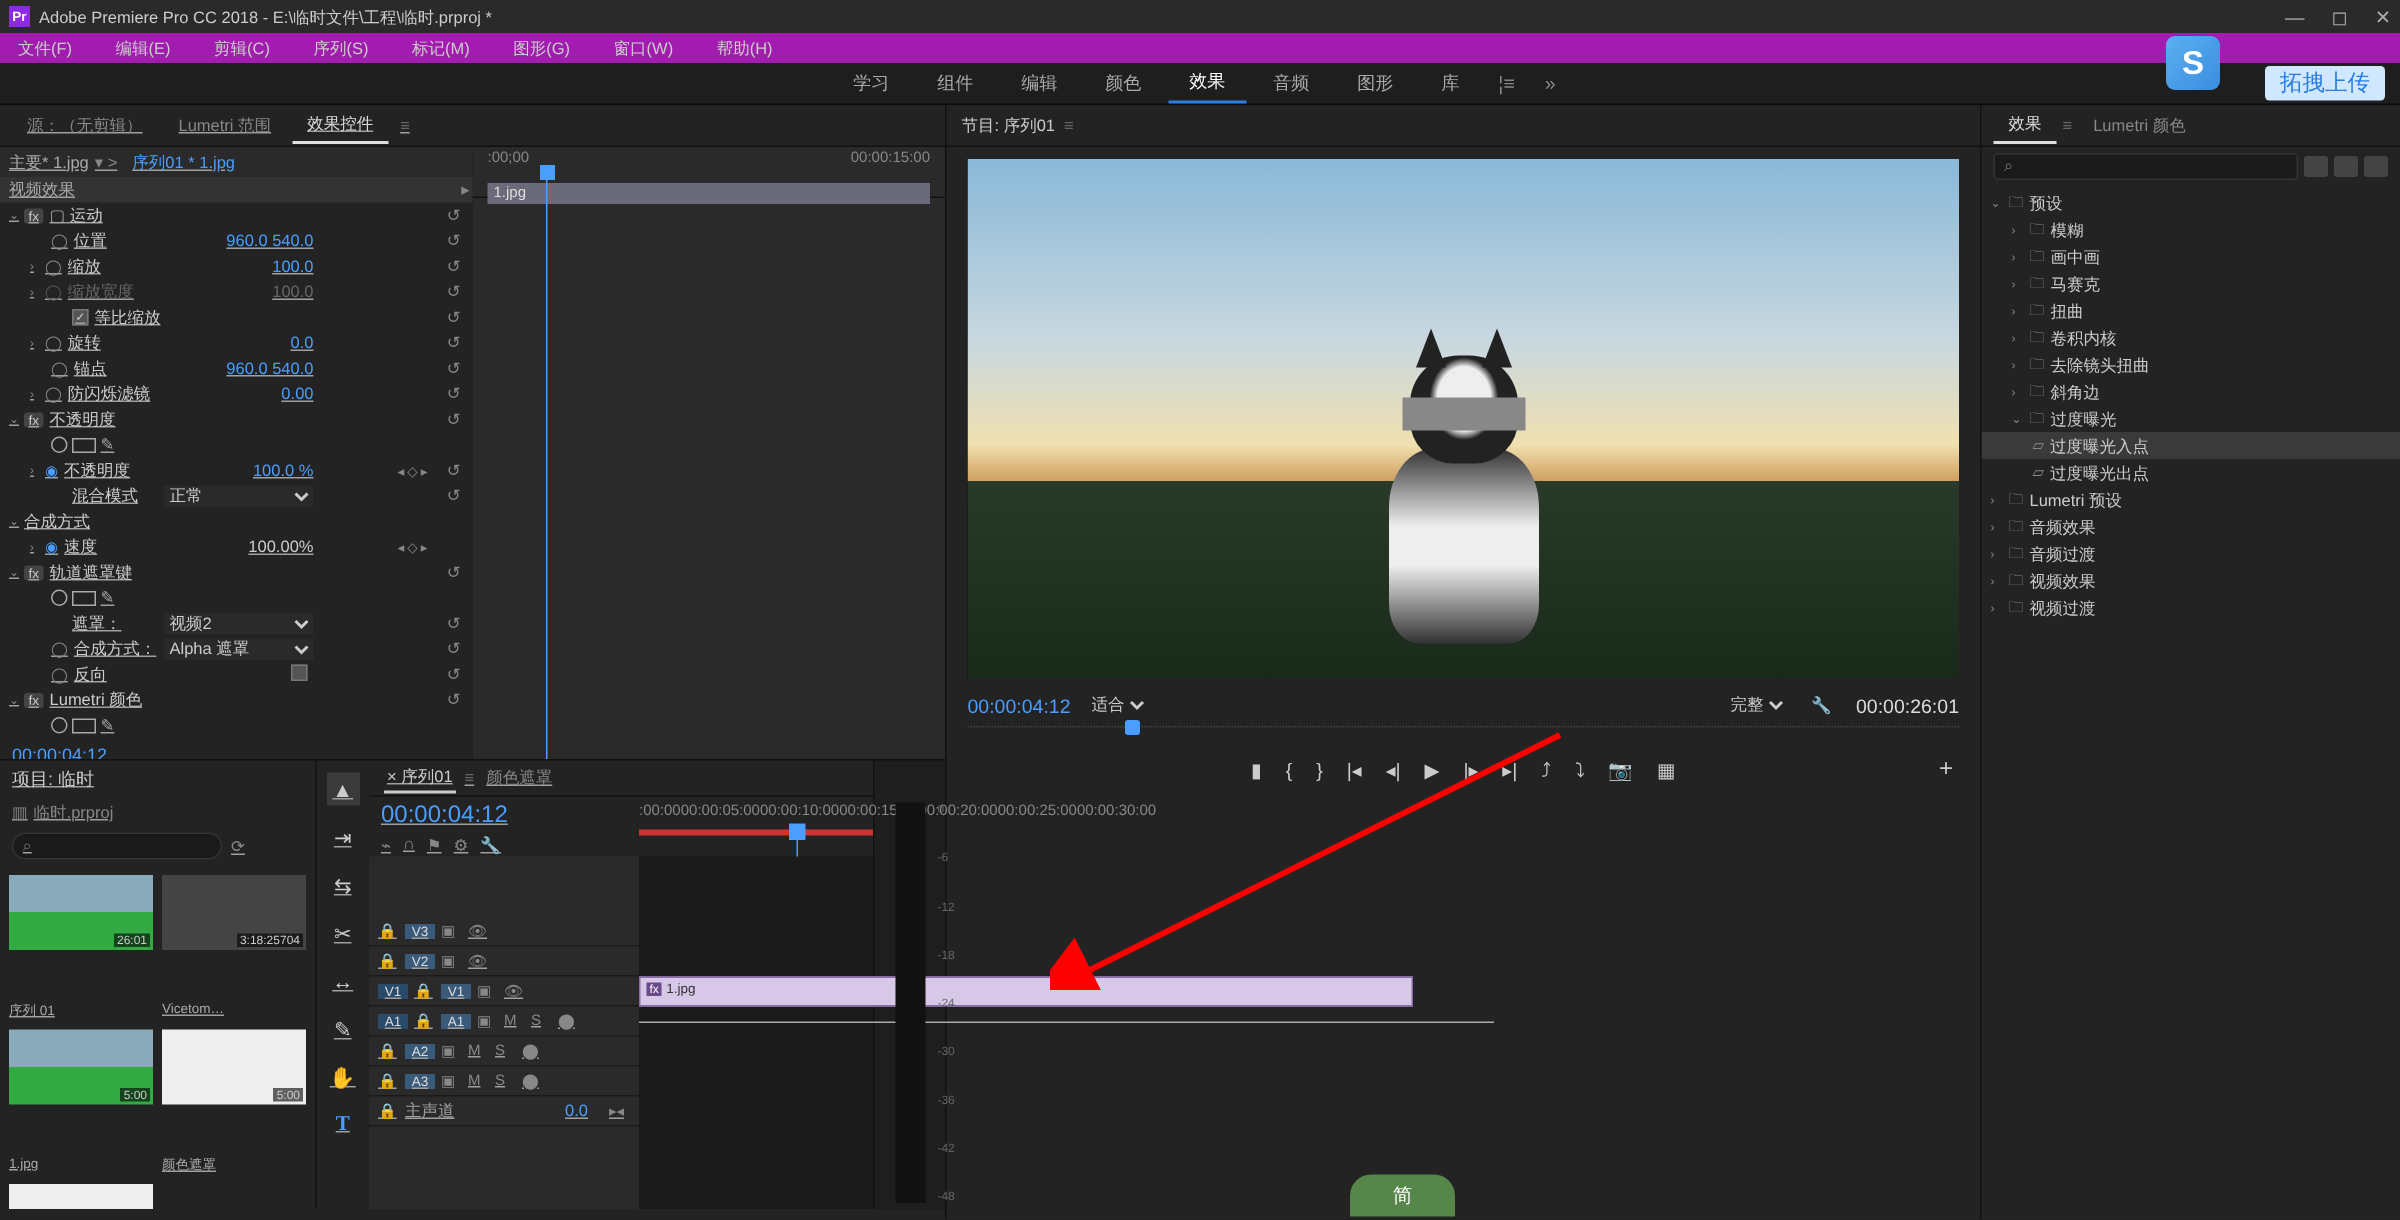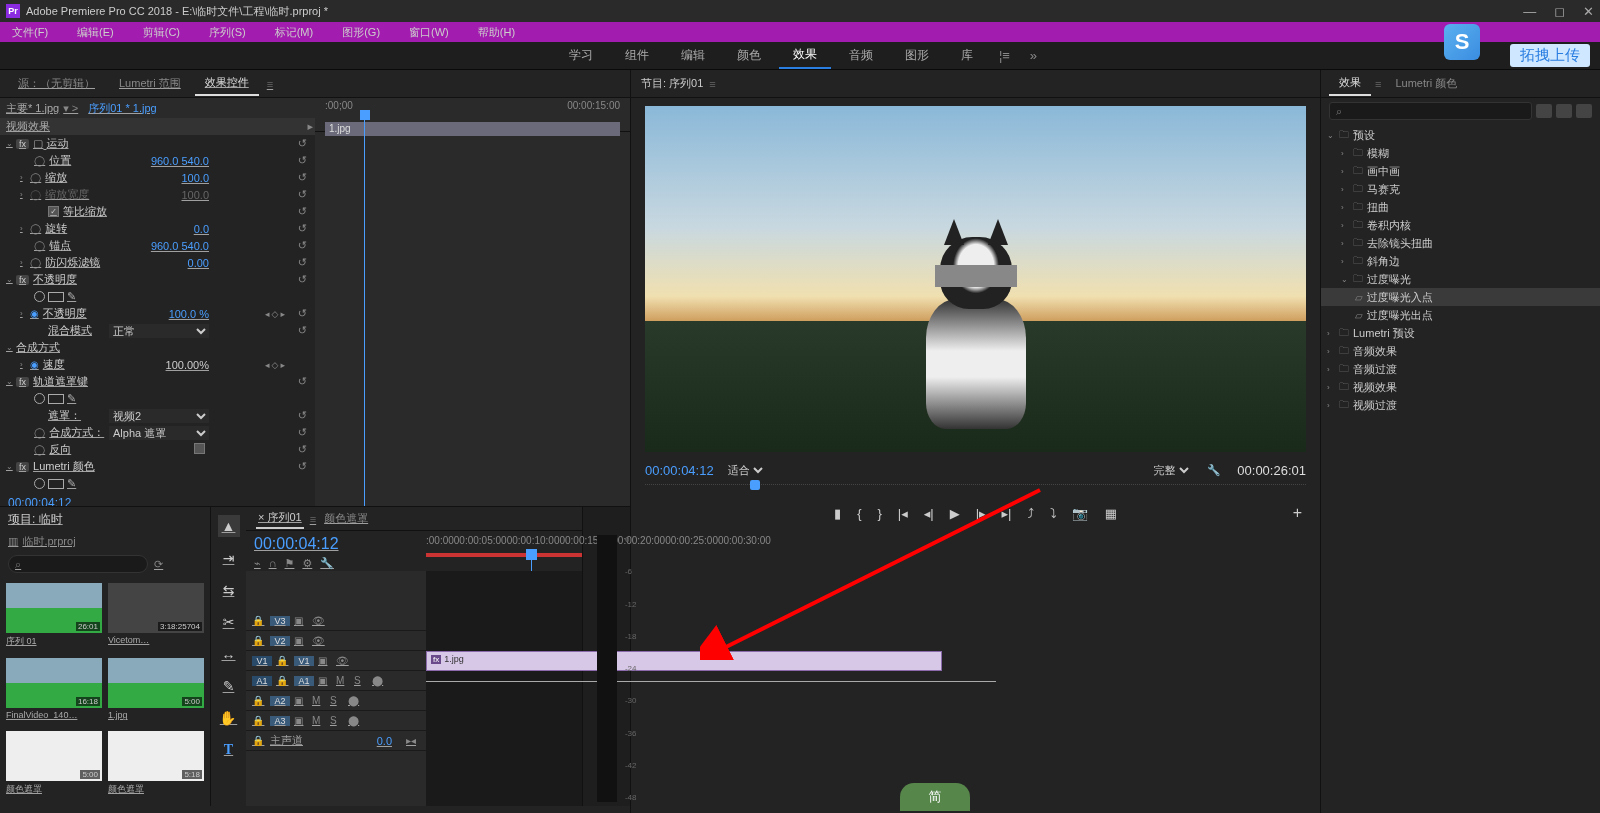--- a/index.html
+++ b/index.html
@@ -88,21 +88,21 @@
 .monitor-buttons .add-btn { position: absolute; right: 18px; font-size: 16px; }
 
 
 .lower-section { display: flex; height: 300px; }
 .project-panel { width: 210px; background: #232323; border-top: 1px solid #111; display: flex; flex-direction: column; }
 .project-header { padding: 4px 8px; color: #ccc; font-size: 12px; }
 .project-path { display: flex; align-items: center; gap: 4px; padding: 2px 8px; color: #888; font-size: 11px; }
 .project-search { margin: 4px 8px; }
 .project-search input { width: 140px; background: #1a1a1a; border: 1px solid #333; color: #ccc; padding: 2px 18px 2px 6px; font-size: 11px; border-radius: 10px; }
 .project-grid { display: grid; grid-template-columns: 1fr 1fr; gap: 6px; padding: 6px; overflow: auto; flex: 1; }
-.project-item { display: flex; flex-direction: column; }
+.project-item { display: flex; flex-direction: column; gap: 32px; }
 .project-thumb { width: 100%; height: 50px; background: #444; position: relative; }
 .project-thumb.sky { background: linear-gradient(to bottom, #8ab 50%, #3a4 50%); }
 .project-thumb.white { background: #eee; }
 .project-thumb .dur-badge { position: absolute; right: 2px; bottom: 2px; background: rgba(0,0,0,0.6); color: #ccc; font-size: 8px; padding: 0 2px; }
 .project-item .item-name { font-size: 9px; color: #aaa; margin-top: 2px; display: flex; justify-content: space-between; }
 
 
 .tools-col { width: 36px; background: #232323; border-top: 1px solid #111; border-left: 1px solid #111; display: flex; flex-direction: column; align-items: center; padding-top: 8px; gap: 10px; }
 .tools-col .tool { width: 22px; height: 22px; display: flex; align-items: center; justify-content: center; color: #ccc; cursor: pointer; font-size: 14px; }
 .tools-col .tool.active { background: #3a3a3a; }
@@ -407,28 +407,20 @@
           <div class="project-item">
               <div class="project-thumb">
                 <span class="dur-badge">3:18:25704</span>
               </div>
               <div class="item-name">
                 <span>Vicetom…</span>
               </div>
             </div>
           <div class="project-item">
               <div class="project-thumb sky">
-                <span class="dur-badge">16:18</span>
-              </div>
-              <div class="item-name">
-                <span>FinalVideo_140…</span>
-              </div>
-            </div>
-          <div class="project-item">
-              <div class="project-thumb sky">
                 <span class="dur-badge">5:00</span>
               </div>
               <div class="item-name">
                 <span>1.jpg</span>
               </div>
             </div>
           <div class="project-item">
               <div class="project-thumb white">
                 <span class="dur-badge">5:00</span>
               </div>

